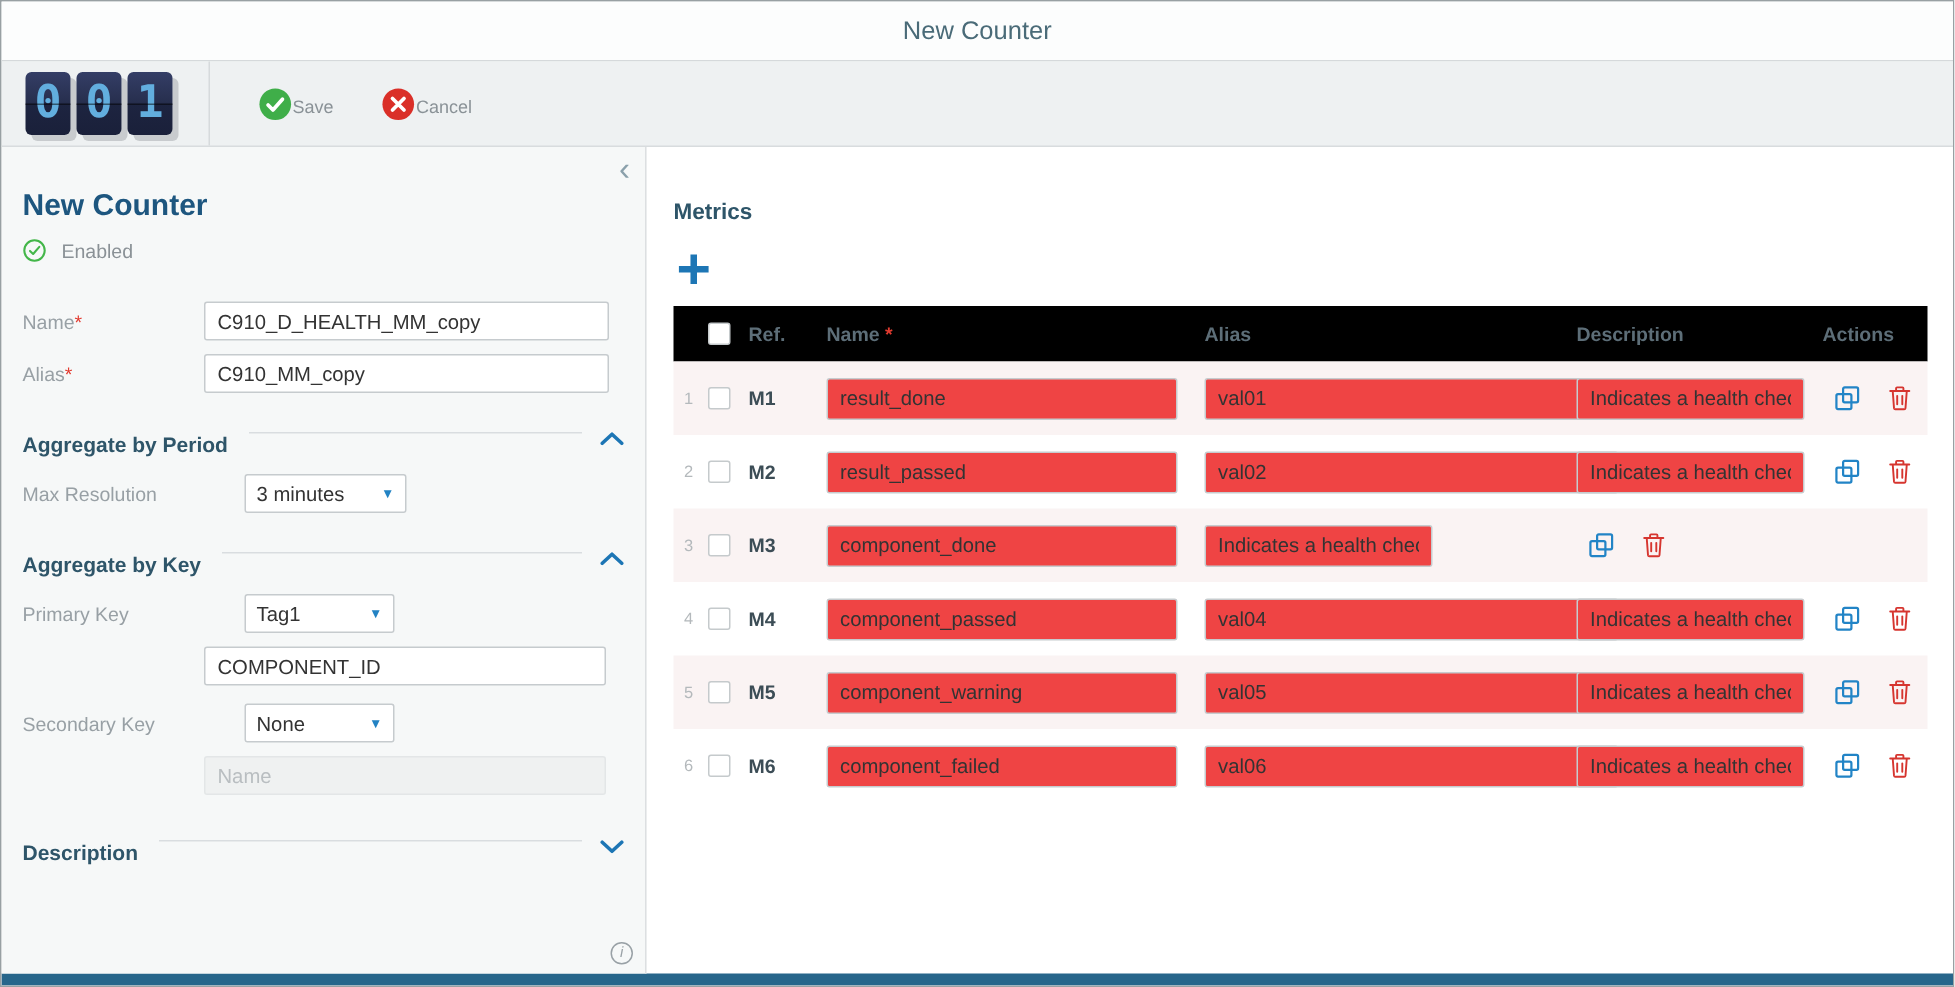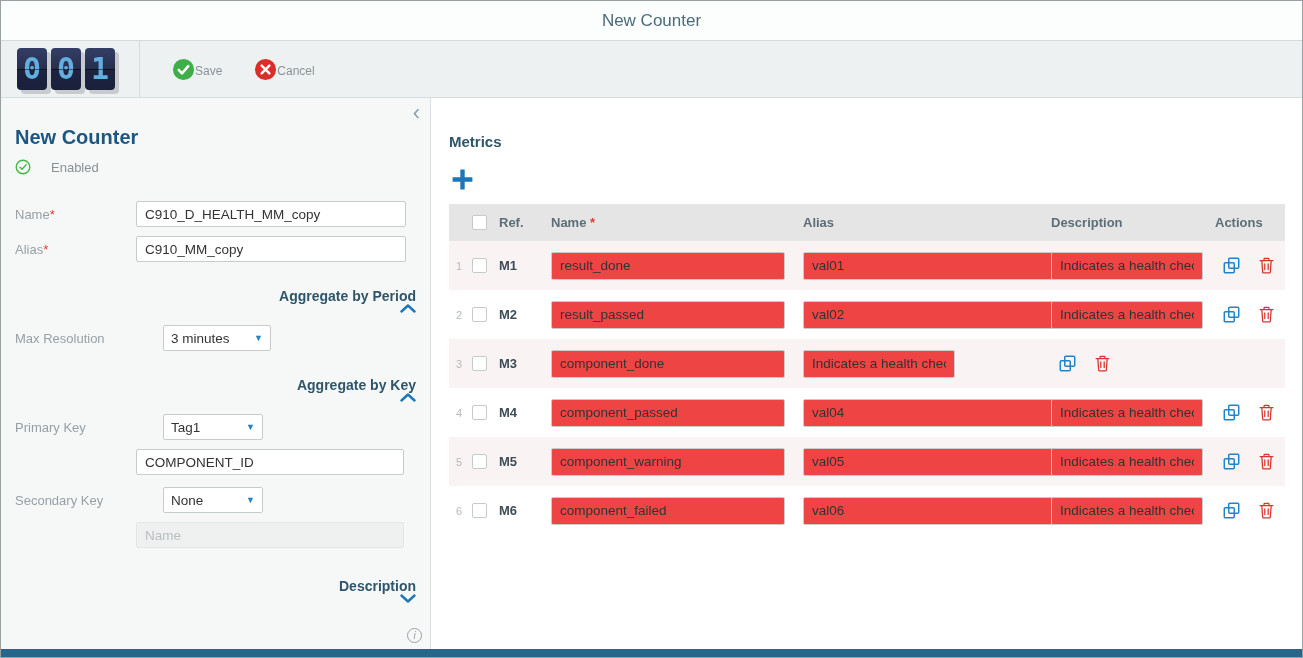--- a/index.html
+++ b/index.html
@@ -23,53 +23,53 @@
   .tool-label { margin-top:4px; font-size:12px; color:#8a9297; }
 
   
   .main { flex:1; display:flex; min-height:0; }
 
   
   .left-panel { width:430px; flex:none; background:#f6f8f8; border-right:1px solid #dcdfe1; position:relative; padding:14px 14px 0 14px; }
   .collapse { position:absolute; top:4px; right:10px; font-size:22px; color:#8aa0ab; cursor:pointer; line-height:1; }
   .panel-title { font-size:20px; font-weight:bold; color:#1d567f; margin-top:14px; }
   .enabled-row { display:flex; align-items:center; margin-top:10px; cursor:pointer; }
-  .enabled-row span.lbl { margin-left:20px; font-size:13px; color:#8a9196; }
+  .enabled-row span.lbl { margin-left:10px; font-size:13px; color:#8a9196; }
 
   .form-row { display:flex; align-items:center; margin-top:10px; }
   .form-row label { width:121px; flex:none; font-size:13px; color:#98a0a5; }
   .form-row.indent { padding-left:121px; }
   .mt26 { margin-top:26px; } .mt12 { margin-top:12px;gap:27px; } .mt9 { margin-top:9px; } .mt30 { margin-top:30px; }
   .req { color:#e23b30; }
 
   input.txt { height:26px; border:1px solid #c6cbce; border-radius:2px; background:#fff; padding:0 8px;
               font-family:"Liberation Sans", sans-serif; font-size:13.5px; color:#333; }
   input.txt:disabled, input.txt.disabled { background:#eff1f1; border-color:#e3e6e7; }
   input.txt::placeholder { color:#b9bec1; }
   .w270 { width:270px; } .w268 { width:268px; } .w108 { width:108px; } .w100 { width:100px; }
 
   .select { height:26px; border:1px solid #c6cbce; border-radius:2px; background:#fff; padding:0 7px;
             display:flex; align-items:center; justify-content:space-between; font-size:13.5px; color:#333; cursor:pointer; }
   .caret { font-size:9px; color:#2383c4; margin-left:8px; }
 
-  .section { display:flex; align-items:flex-end; cursor:pointer;flex-direction:column; }
+  .section { display:flex; align-items:flex-start; cursor:pointer; }
   .section-title { font-size:14px; font-weight:bold; color:#2e5569; white-space:nowrap; }
   .section-line { flex:1; height:1px; background:#d9dde0; margin:0 12px 0 14px; }
   .section svg { flex:none; }
 
   .info { position:absolute; right:8px; bottom:6px; width:15px; height:15px; border:1px solid #99a1a6; border-radius:50%;
           color:#99a1a6; font-size:10px; line-height:13px; text-align:center; font-style:italic; }
 
   
   .right-panel { flex:1; background:#fff; padding:12px 17px 0 18px; min-width:0; }
   .metrics-title { font-size:15px; font-weight:bold; color:#2e5569; margin-top:23px; }
   .add-btn { width:26px; height:26px; margin:16px 0 12px 0; display:flex; align-items:center; justify-content:center; cursor:pointer; }
 
   .thead, .tr { display:grid; grid-template-columns:20px 30px 52px 252px 248px 164px 1fr; align-items:center; }
-  .thead { height:37px; background:#e5e5e5; font-size:13px; font-weight:bold; color:#5d6e78; }
+  .thead { height:37px; background:#000000; font-size:13px; font-weight:bold; color:#5d6e78; }
   .tr { height:49px; }
   .tr.odd { background:#faf3f3; }
   .td-num { font-size:11px; color:#b4b9bc; text-align:center; }
   .cb { appearance:none; -webkit-appearance:none; width:15px; height:15px; border:1px solid #c5cacc; border-radius:2px; background:#fff; margin-left:3px; cursor:pointer; }
   .td-ref { font-size:13px; font-weight:bold; color:#3c4d56; }
   input.tin { height:28px; border:1px solid #c6cbce; border-radius:2px; background:#ef4444; padding:0 8px;
               font-family:"Liberation Sans", sans-serif; font-size:13.5px; color:#333; }
   .name-in { width:234px; } .alias-in { width:276px; } .desc-in { width:152px; }
   .td-actions { display:flex; align-items:center; gap:19px; padding-left:8px; }
   .td-actions svg { cursor:pointer; }

